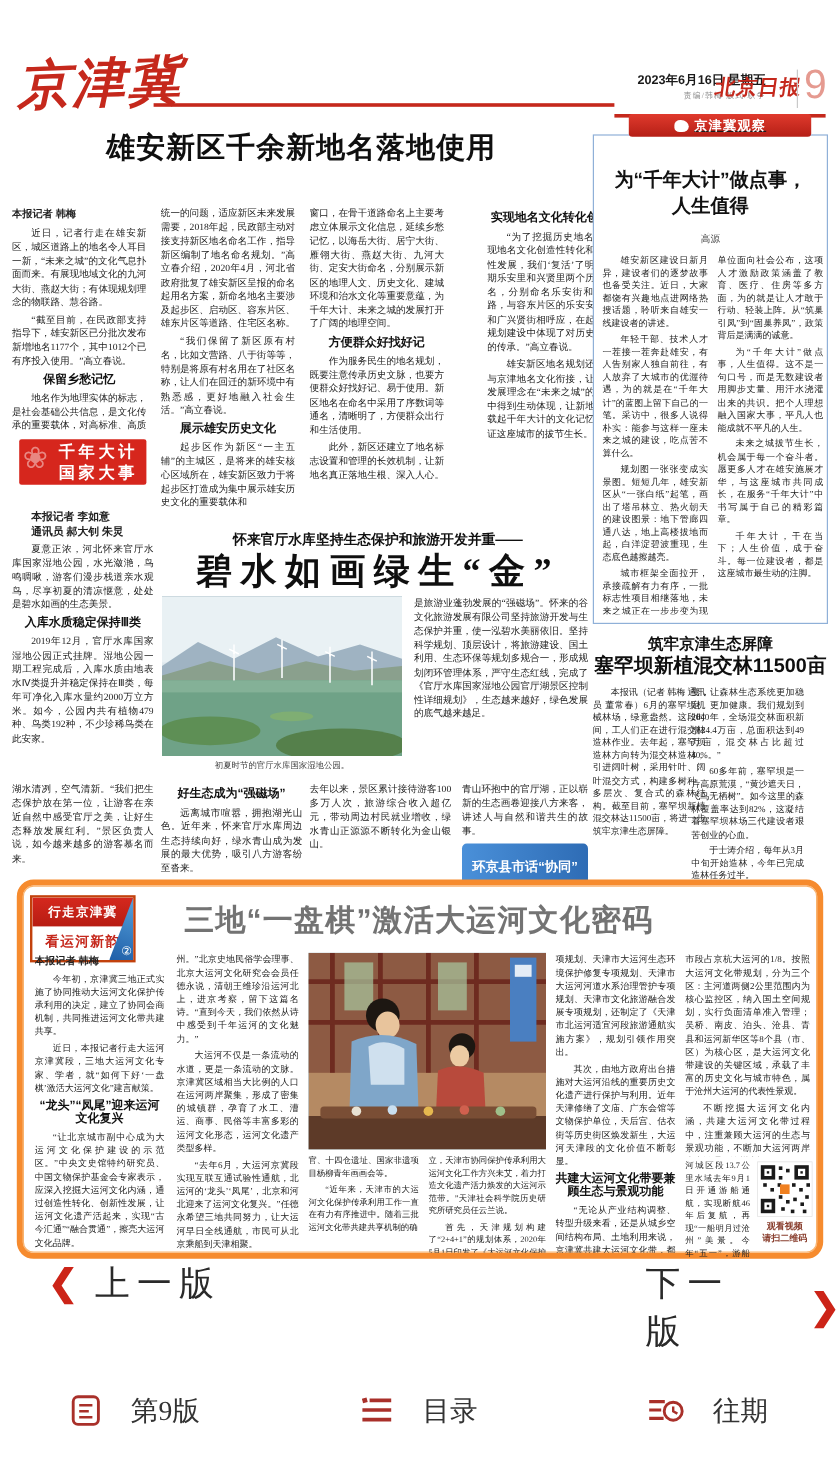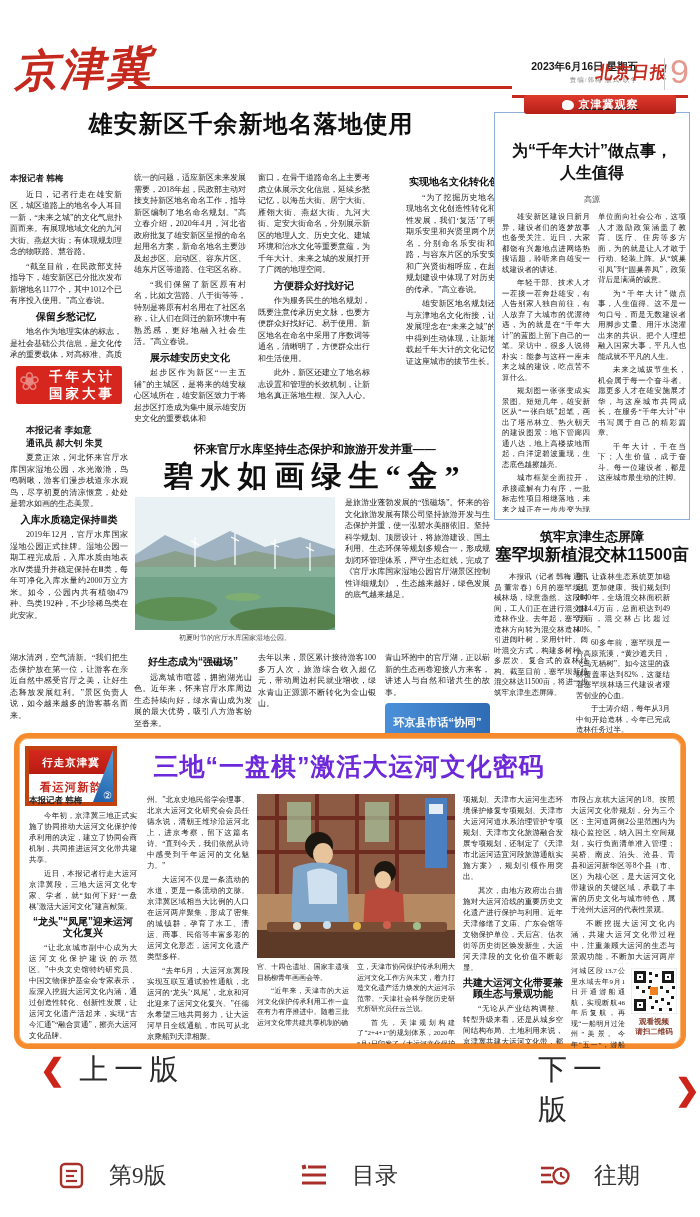--- a/index.html
+++ b/index.html
@@ -59,22 +59,22 @@
   .photo-frame{overflow:hidden;background:#9db6c0;}
   .bs-caption{left:135px;top:633px;width:200px;font-size:7px;color:#444;text-align:center;}
   .banner-blue{left:385px;top:703px;width:105px;height:38px;border-radius:4px;
      background:linear-gradient(90deg,#4a90d9,#2e6cb5);color:#fff;display:flex;align-items:center;
      justify-content:center;font-family:"Liberation Sans",sans-serif;font-weight:bold;font-size:11px;}
   
   .yh-box{left:14px;top:733px;width:672px;height:316px;border:5px solid #f68b2e;border-radius:14px;
           box-sizing:border-box;background:#fff;box-shadow:0 0 0 1px #f9b36e inset;}
   .yh-inner{position:absolute;left:19px;top:738px;width:662px;height:306px;}
   .yh-headline{left:90px;top:12px;width:480px;text-align:center;font-family:"Liberation Sans",sans-serif;
-               font-weight:900;font-size:25px;letter-spacing:1px;color:#6d28d9;}
-  .series-tag{left:6px;top:8px;width:84px;height:52px;background:#fff;border:4px solid #c2410c;overflow:hidden;}
+               font-weight:900;font-size:25px;letter-spacing:1px;color:#737373;}
+  .series-tag{left:6px;top:8px;width:84px;height:52px;background:#fff;border:2px solid #c2410c;overflow:hidden;}
   .st-top{height:24px;background:linear-gradient(#d5281e,#b71c12);color:#fff;text-align:center;
           font-family:"Liberation Sans",sans-serif;font-weight:bold;font-size:10.5px;line-height:24px;letter-spacing:1px;}
   .st-bottom{height:28px;color:#c5281c;text-align:center;font-family:"Liberation Sans",sans-serif;
              font-weight:bold;font-size:11.5px;line-height:26px;letter-spacing:1px;}
   .st-sail{position:absolute;right:0;top:0;width:20px;height:52px;
            background:linear-gradient(200deg,#57a2dd,#1f5fa8);clip-path:polygon(100% 0,100% 100%,0 100%);}
   .st-num{position:absolute;right:1px;bottom:1px;color:#fff;font-size:10px;}
   .qr-cap{text-align:center;font-size:7.5px;font-weight:bold;color:#8a4030;line-height:10px;
           font-family:"Liberation Sans",sans-serif;}
   

